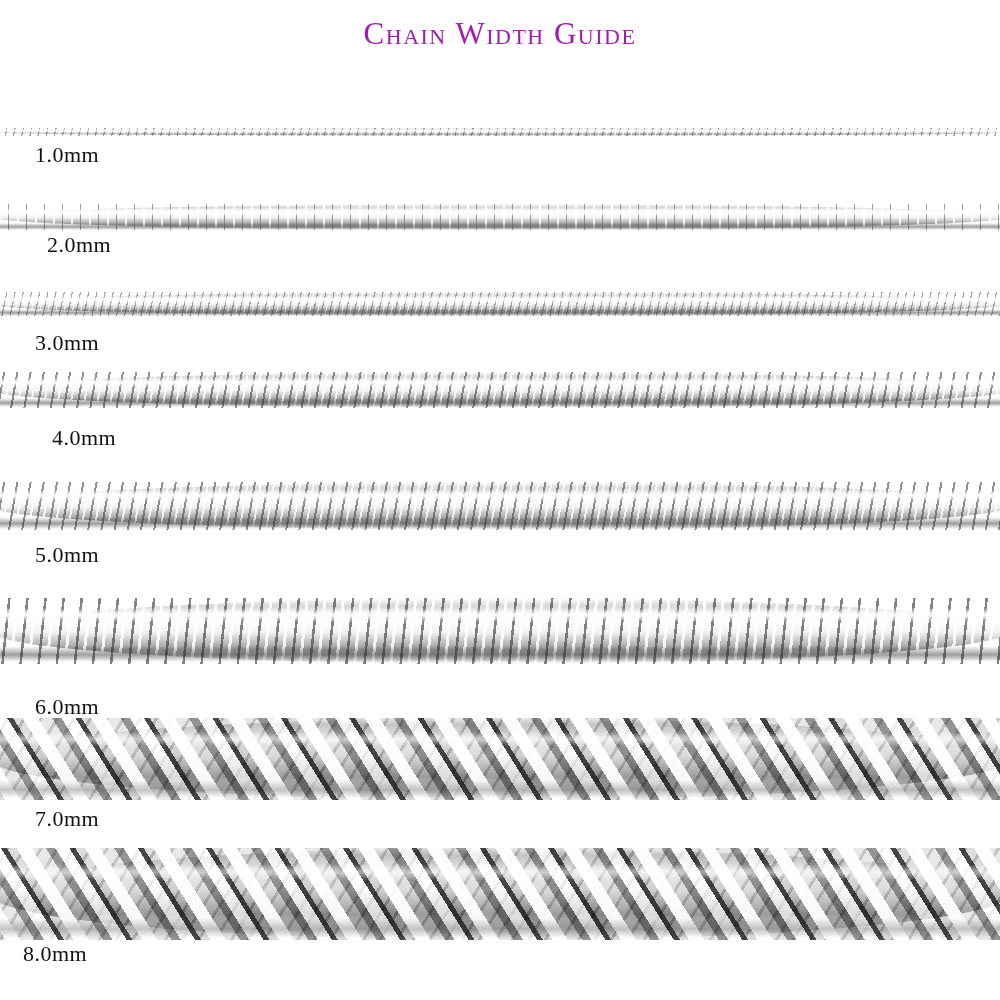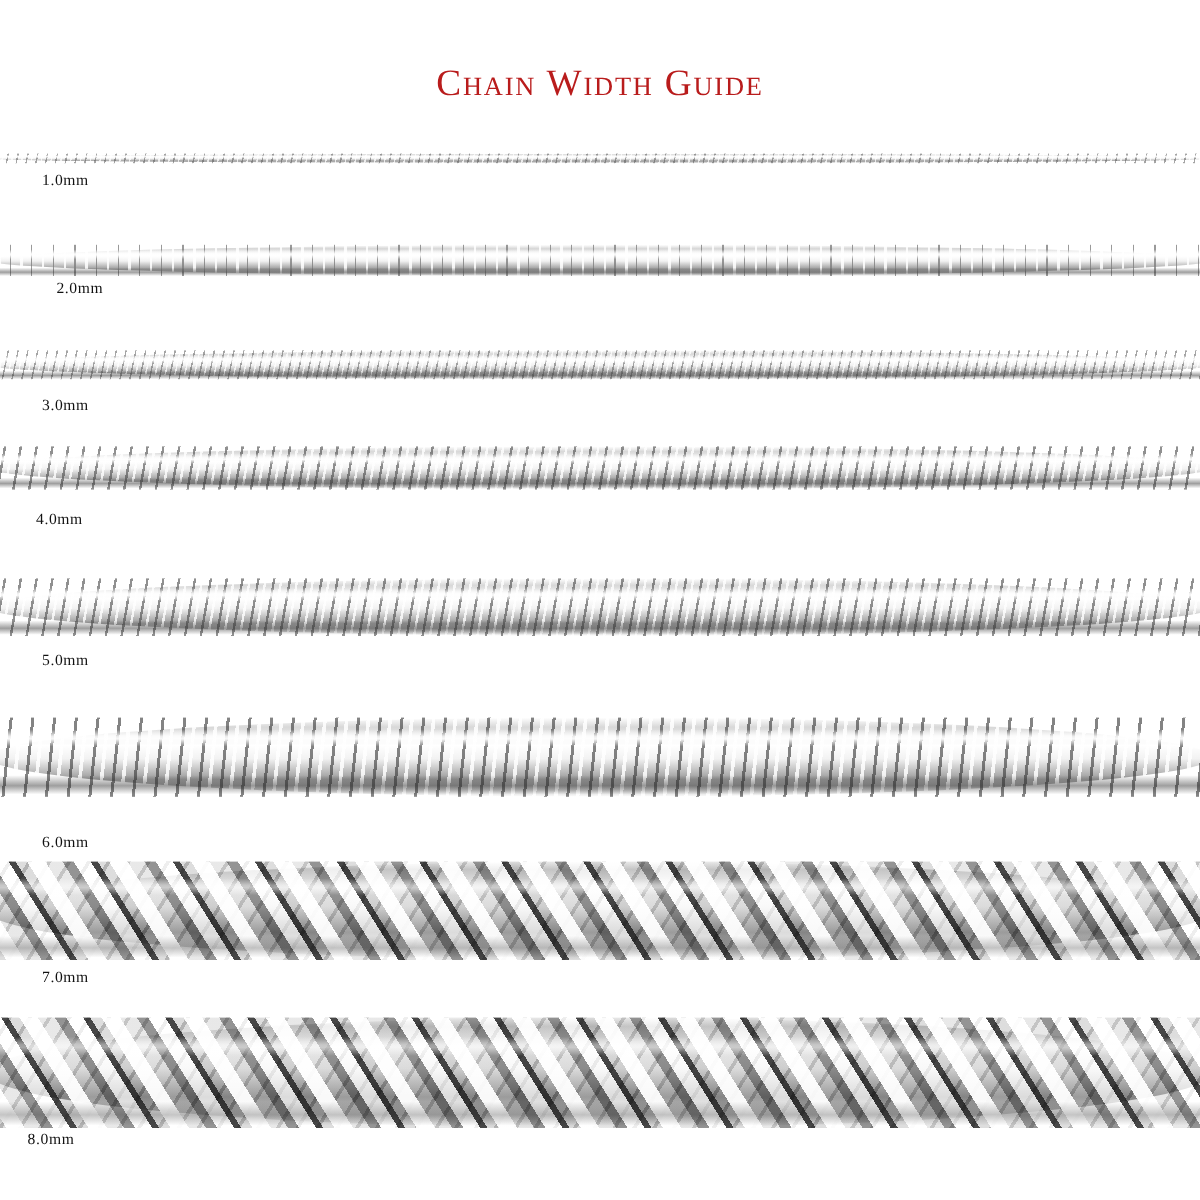--- a/index.html
+++ b/index.html
@@ -19,42 +19,41 @@
   #title {
     position: absolute;
     top: 16px;
     left: 0;
     width: 1000px;
     text-align: center;
     font-family: "Liberation Serif", serif;
     font-size: 31px;
     letter-spacing: 1.5px;
     font-variant: small-caps;
-    color: #b91c1c;
+    color: #a21caf;
     white-space: nowrap;
-    margin-top: 35px;
   }
 
   .row {
     position: absolute;
     left: 0;
     width: 1000px;
   }
 
   .chain-wrap {
     position: absolute;
     left: 0;
     width: 1000px;
     overflow: hidden;
   }
 
   .label {
     position: absolute;
     font-family: "Liberation Serif", serif;
-    font-size: 13px;
+    font-size: 22px;
     color: #111111;
     letter-spacing: 0.5px;
     white-space: nowrap;
   }
 
   
   .chain {
     position: absolute;
     left: -10px;
     width: 1020px;
@@ -233,21 +232,21 @@
 </div>
 
 <div class="row">
   <div class="chain-wrap" style="top:366px;height:56px;">
     <div class="chain c-fine" style="top:6px;height:36px;">
       <div class="links links-snake"></div>
     </div>
     <div class="gloss" style="top:12px;height:9px;"></div>
     <div class="shadow" style="top:32px;height:9px;"></div>
   </div>
-  <div class="label" style="top:425px;left:30px;">4.0mm</div>
+  <div class="label" style="top:425px;left:52px;">4.0mm</div>
 </div>
 
 <div class="row">
   <div class="chain-wrap" style="top:476px;height:70px;">
     <div class="chain c-fine" style="top:6px;height:48px;">
       <div class="links links-snake"></div>
     </div>
     <div class="gloss" style="top:14px;height:11px;"></div>
     <div class="shadow" style="top:41px;height:12px;"></div>
   </div>

